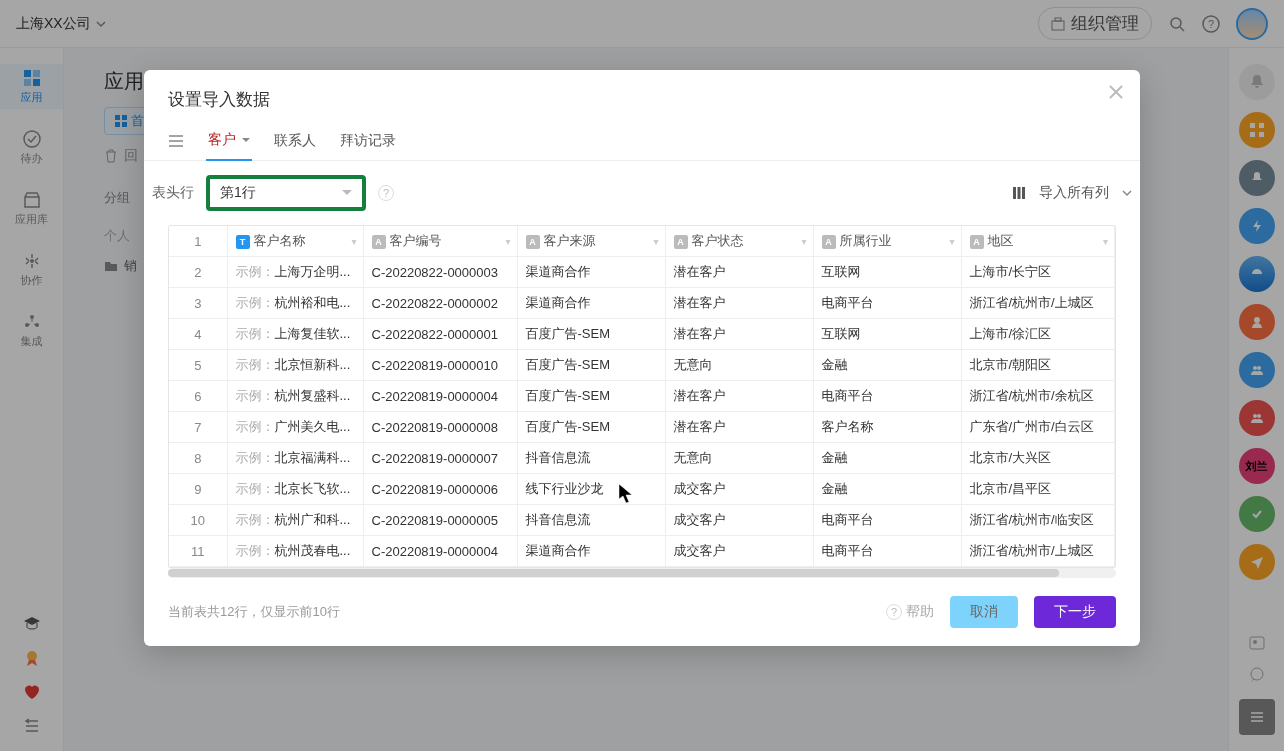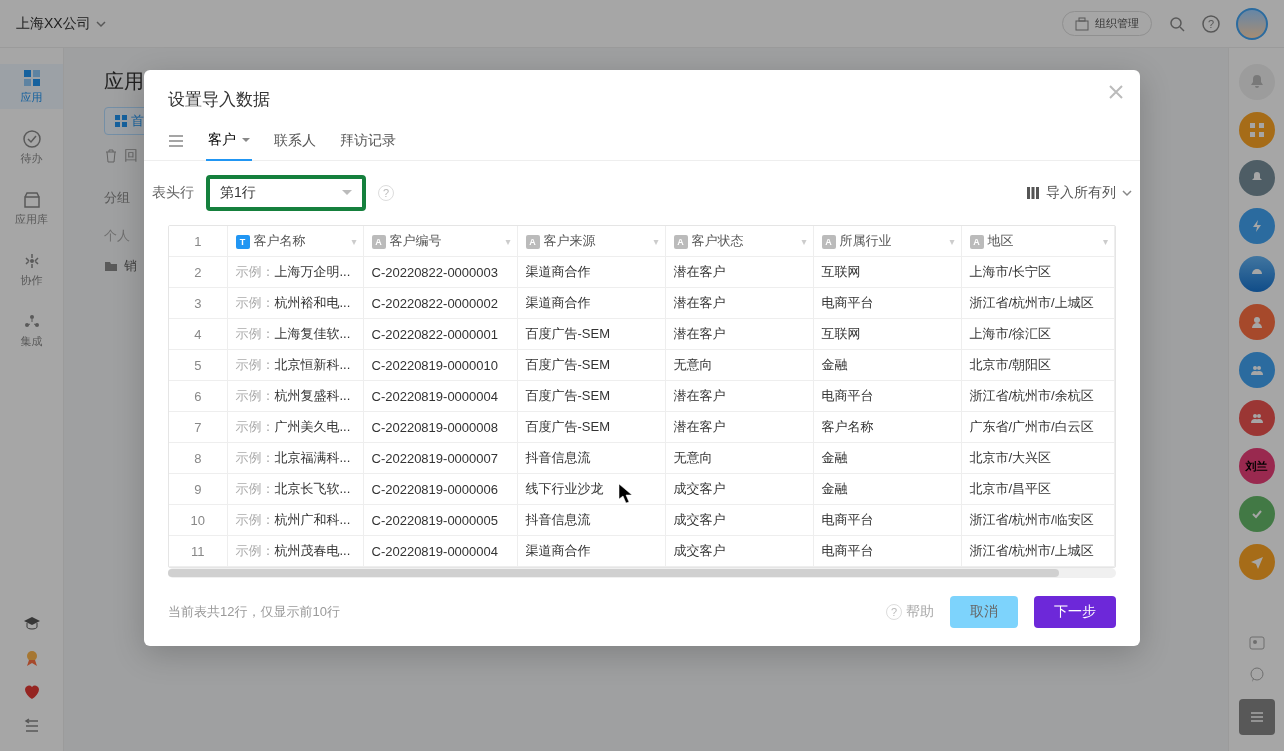--- a/index.html
+++ b/index.html
@@ -3,21 +3,21 @@
 <meta charset="utf-8">
 <style>
 * { box-sizing: border-box; margin: 0; padding: 0; }
 body { font-family: -apple-system, "PingFang SC", "Microsoft YaHei", sans-serif; background: #f5f6f7; width: 1284px; height: 751px; overflow: hidden; position: relative; font-size: 14px; color: #333; }
 
 
 .top-header { height: 48px; background: #fff; display: flex; align-items: center; padding: 0 16px; border-bottom: 1px solid #eee; }
 .company-name { font-weight: 500; display: flex; align-items: center; gap: 4px; }
 .flex-spacer { flex: 1; }
 .header-actions { display: flex; align-items: center; gap: 16px; }
-.org-btn { border: 1px solid #ddd; border-radius: 16px; padding: 4px 12px; display: flex; align-items: center; gap: 6px; color: #555; font-size: 11px; }
+.org-btn { border: 1px solid #ddd; border-radius: 16px; padding: 4px 12px; display: flex; align-items: center; gap: 6px; color: #555; font-size: 17px; }
 .avatar-top { width: 32px; height: 32px; border-radius: 50%; background: linear-gradient(#9ecfff, #ffd9b3); border: 2px solid #42a5f5; }
 
 
 .left-sidebar { position: absolute; left: 0; top: 48px; bottom: 0; width: 64px; background: #fff; border-right: 1px solid #eee; display: flex; flex-direction: column; align-items: center; padding-top: 16px; gap: 16px; }
 .left-item { display: flex; flex-direction: column; align-items: center; gap: 2px; color: #8a8a8a; font-size: 11px; width: 100%; padding: 4px 0; }
 .left-item.active { color: #2196f3; background: #f0f7ff; }
 .left-icon { width: 20px; height: 20px; display: flex; align-items: center; justify-content: center; }
 .left-sidebar-bottom { margin-top: auto; padding-bottom: 16px; display: flex; flex-direction: column; gap: 16px; align-items: center; }
 
 
@@ -36,27 +36,27 @@
 
 .modal-overlay { position: absolute; inset: 0; background: rgba(0,0,0,0.35); display: flex; align-items: flex-start; justify-content: center; padding-top: 70px; }
 .modal { width: 996px; background: #fff; border-radius: 6px; box-shadow: 0 8px 32px rgba(0,0,0,0.2); display: flex; flex-direction: column; }
 .modal-header { padding: 18px 24px 10px; position: relative; }
 .modal-title { font-size: 17px; font-weight: 500; }
 .modal-close { position: absolute; right: 16px; top: 14px; color: #bbb; font-size: 20px; cursor: pointer; }
 
 .modal-tabs { display: flex; align-items: center; gap: 20px; padding: 0 24px; border-bottom: 1px solid #eee; }
 .hamburger { color: #888; width: 18px; }
 .tab { padding: 10px 2px; color: #555; display: flex; align-items: center; gap: 6px; }
-.tab.active { color: #000000; border-bottom: 2px solid #2196f3; margin-bottom: -1px; }
+.tab.active { color: #b91c1c; border-bottom: 2px solid #2196f3; margin-bottom: -1px; }
 
 .modal-controls { display: flex; align-items: center; padding: 14px 8px; gap: 12px; }
 .select-box { border: 4px solid #15803d; border-radius: 4px; padding: 5px 28px 5px 10px; position: relative; min-width: 160px; }
 .select-box::after { content: ""; position: absolute; right: 10px; top: 50%; transform: translateY(-30%); border: 5px solid transparent; border-top-color: #bbb; }
 .info-icon-circle { color: #bbb; border: 1px solid #ddd; border-radius: 50%; width: 16px; height: 16px; display: inline-flex; align-items: center; justify-content: center; font-size: 11px; }
-.import-all { display: flex; align-items: center; gap: 6px; color: #555; }
+.import-all { display: flex; align-items: center; gap: 13px; color: #555; }
 
 
 .table-wrap { margin: 0 24px; border: 1px solid #e5e5e5; border-radius: 2px; overflow: hidden; }
 table { width: 100%; border-collapse: collapse; table-layout: fixed; }
 th, td { border-right: 1px solid #eee; border-bottom: 1px solid #eee; padding: 6px 8px; text-align: left; font-weight: normal; white-space: nowrap; overflow: hidden; text-overflow: ellipsis; font-size: 13px; }
 th { background: #fff; position: relative; color: #555; }
 th .col-icon { display: inline-block; width: 14px; height: 14px; border-radius: 2px; color: #fff; font-size: 9px; text-align: center; line-height: 14px; vertical-align: middle; margin-right: 4px; font-weight: bold; }
 th .chev { position: absolute; right: 6px; top: 50%; transform: translateY(-50%); color: #ccc; font-size: 10px; }
 .rownum-col { width: 58px; text-align: center; color: #888; }
 .sample-prefix { color: #aaa; }

